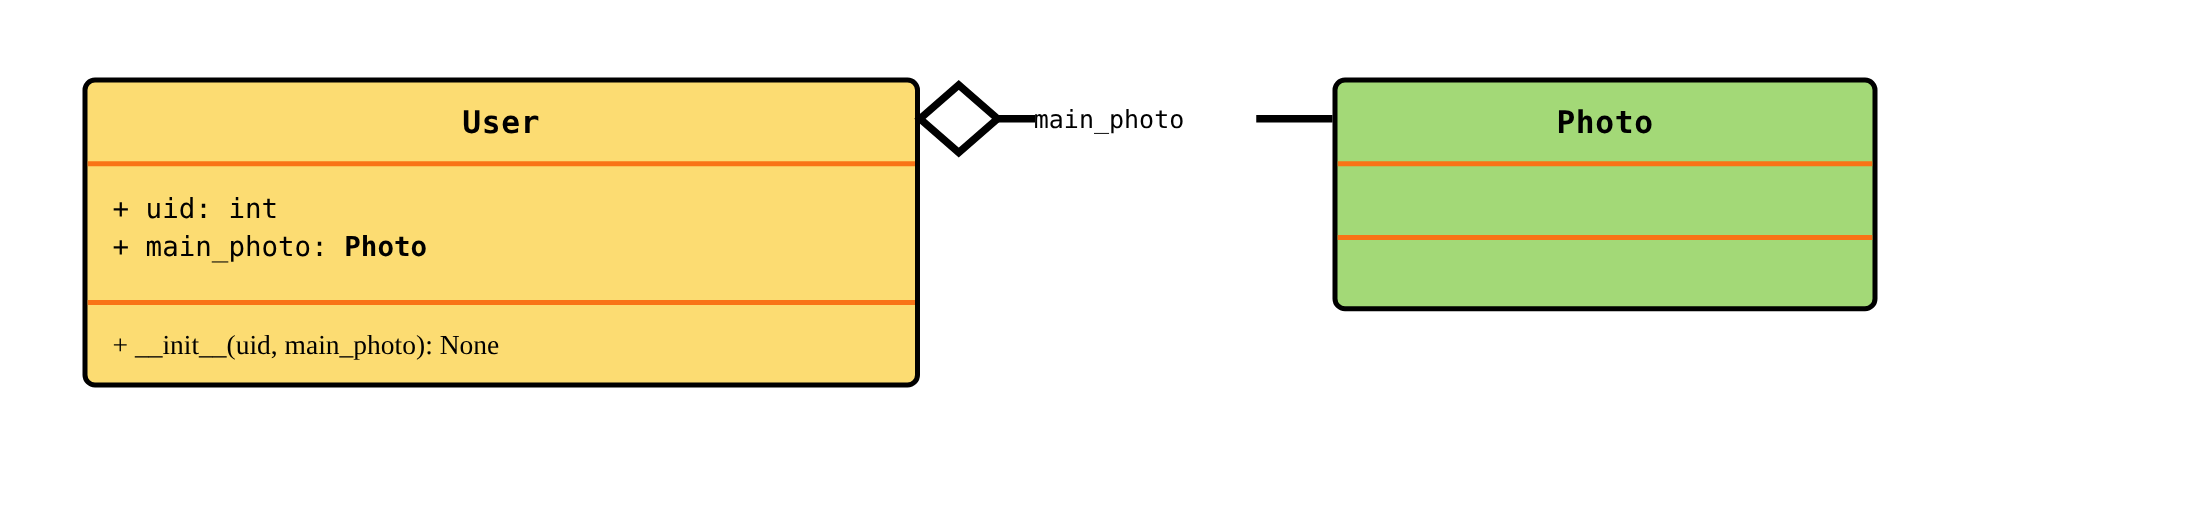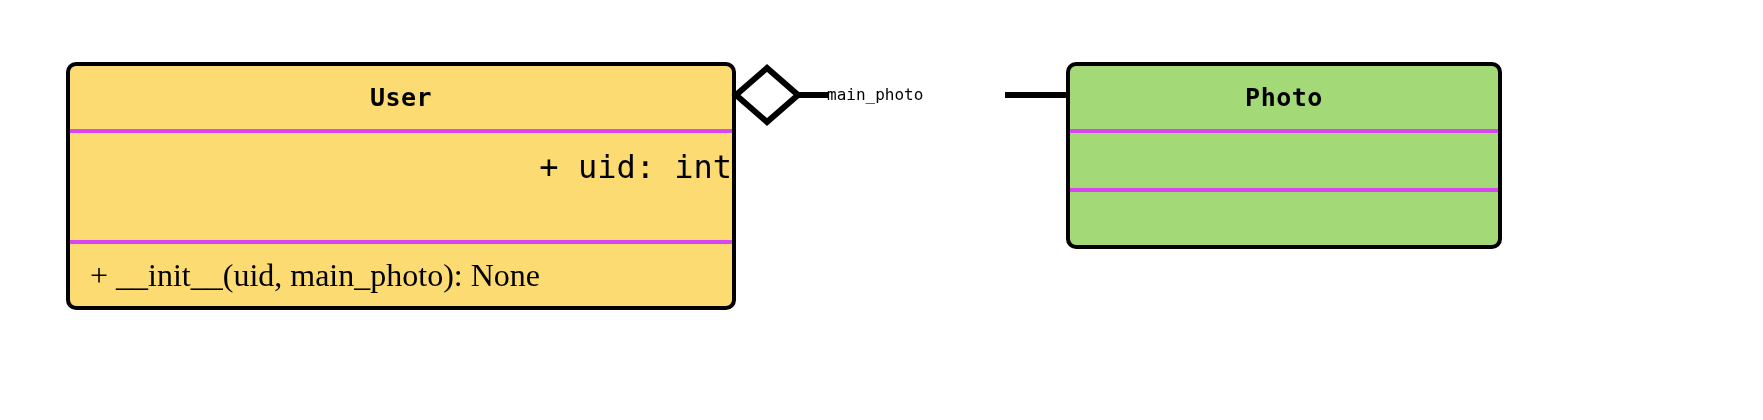--- a/index.html
+++ b/index.html
@@ -57,26 +57,25 @@
     align-items: center;
     justify-content: center;
     letter-spacing: 0.5px;
   }
 
   .user-class .class-title { height: 63px; }
   .photo-class .class-title { height: 63px; }
 
   .compartment {
     box-sizing: border-box;
-    border-top: 4px solid #d946ef;
+    border-top: 4px solid #f97316;
     padding: 10px 0 10px 20px;
-    font-size: 32px;
+    font-size: 22px;
     line-height: 31px;
     color: #000000;
-    text-align: right;
   }
 
   .user-class .attributes-compartment {
     height: 111px;
     padding-top: 19px;
   }
 
   .user-class .methods-compartment {
     flex: 1;
     display: flex;
@@ -107,36 +106,37 @@
     top: 0;
     width: 1763px;
     height: 420px;
     pointer-events: none;
   }
 
   .assoc-label {
     position: absolute;
     left: 827px;
     top: 80px;
-    font-size: 16px;
+    font-size: 20px;
     line-height: 30px;
     color: #000000;
     white-space: pre;
   }
 </style>
 </head>
 <body>
 
 <div id="diagram-canvas">
 
   <div class="uml-class user-class">
     <div class="class-title">User</div>
 
     <div class="compartment attributes-compartment">
       <div class="member-row">+ uid: int</div>
+      <div class="member-row"><span>+ main_photo: </span><span class="type-ref">Photo</span></div>
     </div>
 
     <div class="compartment methods-compartment">
       <div class="member-row">+ __init__(uid, main_photo): None</div>
     </div>
   </div>
 
   <div class="uml-class photo-class">
     <div class="class-title">Photo</div>
     <div class="compartment attributes-compartment"></div>

